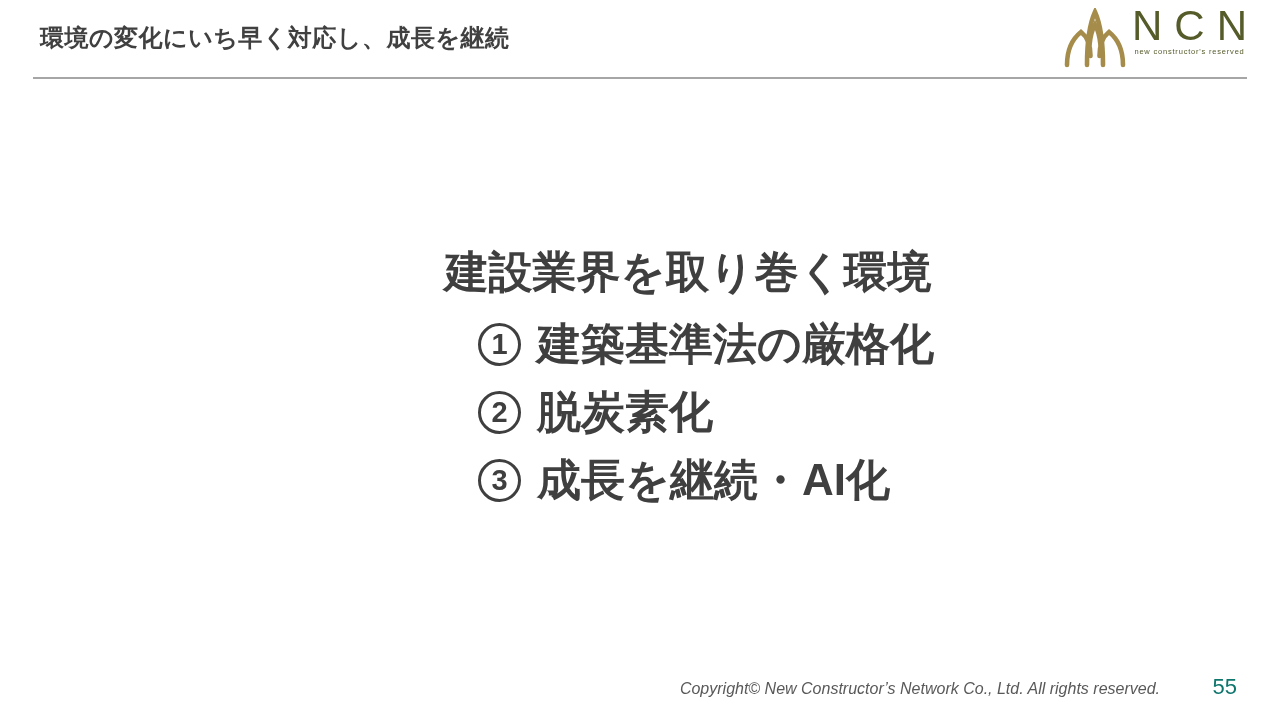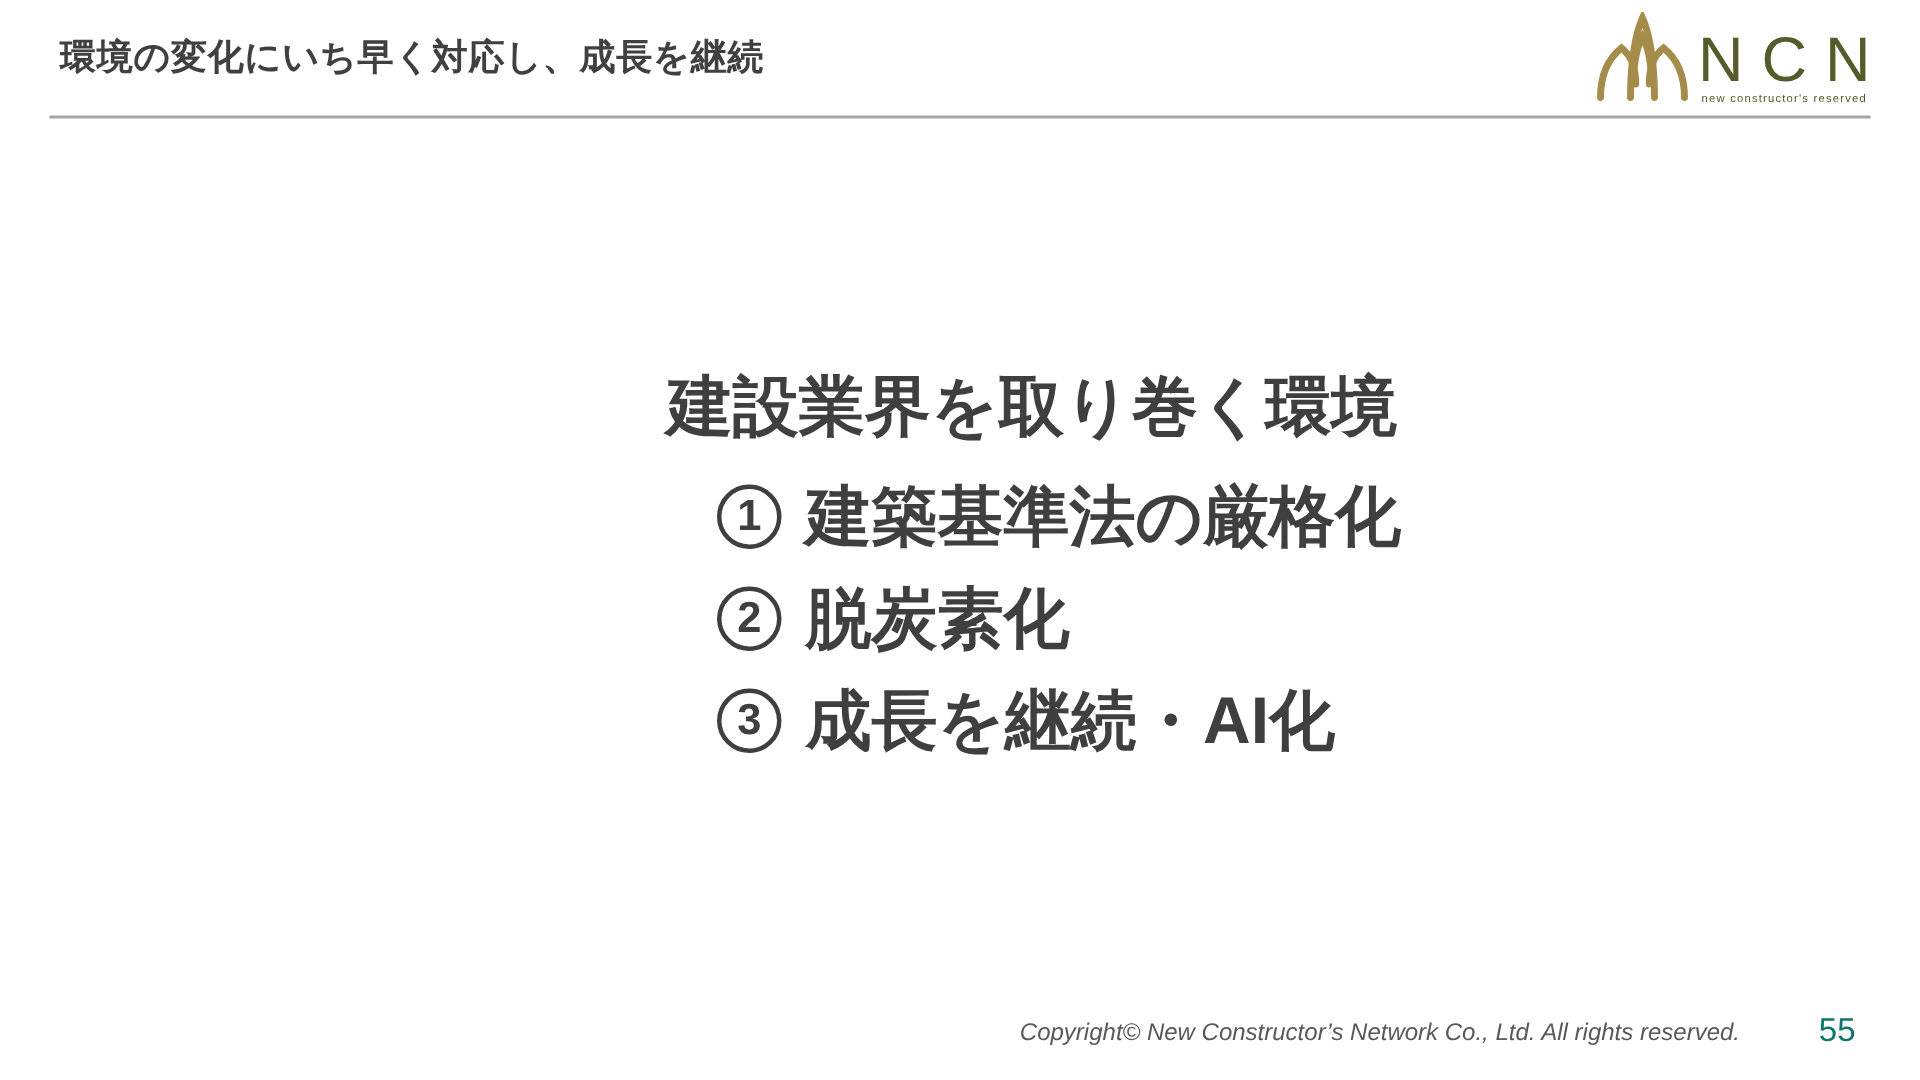--- a/index.html
+++ b/index.html
@@ -47,21 +47,20 @@
   .logo-mark {
     width: 66px;
     height: 64px;
     margin-top: 2px;
     margin-right: 4px;
   }
   .logo-textcol {
     display: flex;
     flex-direction: column;
     align-items: center;
-    margin-top: 14px;
   }
   .logo-letters {
     font-size: 42px;
     line-height: 40px;
     font-weight: 400;
     color: #565b2a;
     letter-spacing: 12px;
     margin-right: -12px; 
     white-space: nowrap;
   }

